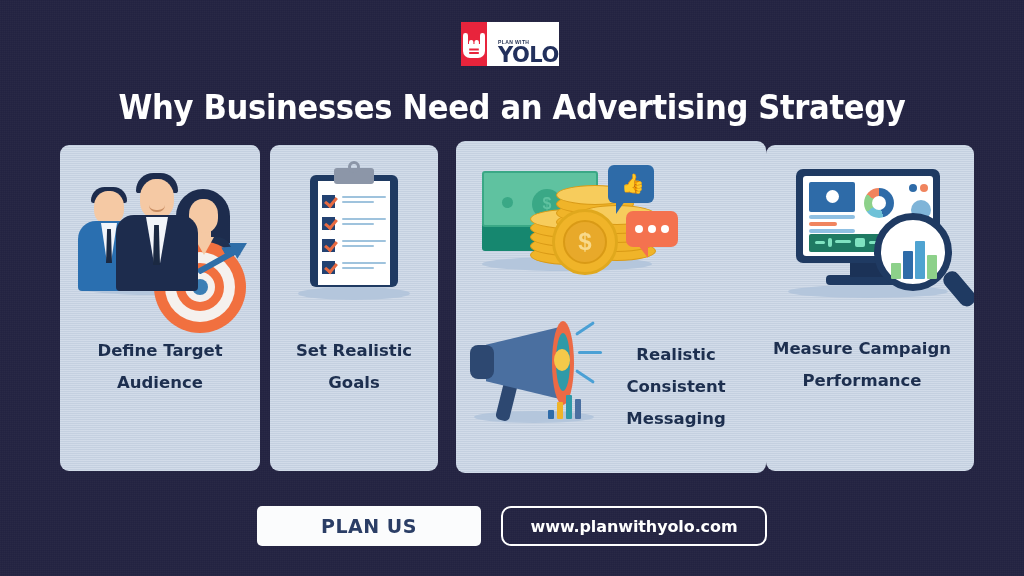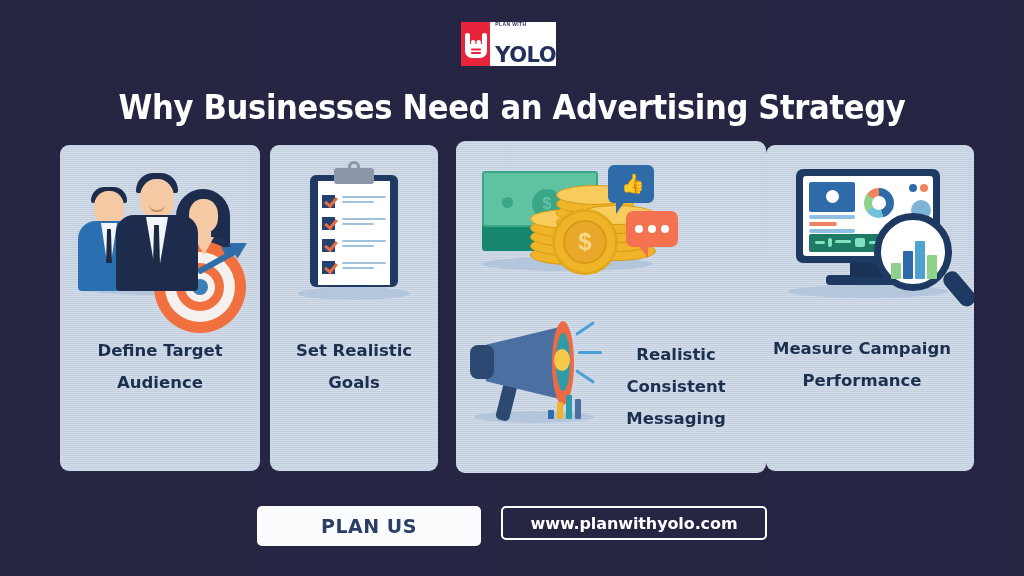--- a/index.html
+++ b/index.html
@@ -27,22 +27,22 @@
     display: flex; align-items: stretch;
     background: #ffffff;
   }
   .logo-mark {
     width: 40px; background: #e8243c;
     display: flex; align-items: center; justify-content: center;
   }
   .logo-text {
     flex: 1; background: #ffffff;
     display: flex; flex-direction: column;
-    align-items: flex-start; justify-content: space-between;
-    padding-left: 5px;
+    align-items: flex-start; justify-content: flex-end;
+    padding-left: 11px;
   }
   .logo-kicker {
     font-size: 5px; font-weight: bold; letter-spacing: .4px;
     color: #1f2d4f; line-height: 1; margin-bottom: 1px;
   }
   .logo-word {
     font-size: 21px; font-weight: bold; letter-spacing: -.5px;
     color: #22305c; line-height: .95;
     font-family: "DejaVu Sans", sans-serif;
   }
@@ -268,22 +268,22 @@
   .footer { position:absolute; left:0; right:0; top:506px; height:42px;
             display:flex; justify-content:center; gap:20px; }
   .btn-visit {
     width: 224px; height: 40px;
     background: #fbfcfd; border-radius: 5px;
     display:flex; align-items:center; justify-content:center;
     color:#2b3e66; font-weight:bold; font-size:19px; letter-spacing:.5px;
     font-family:"DejaVu Sans", sans-serif;
   }
   .btn-url {
-    width: 266px; height: 34px;
-    background: transparent; border: 2px solid #ffffff; border-radius: 5px;
+    width: 266px; height: 40px;
+    background: transparent; border: 2px solid #ffffff; border-radius: 10px;
     display:flex; align-items:center; justify-content:center;
     color:#ffffff; font-weight:bold; font-size:16px; letter-spacing:-.1px;
     font-family:"DejaVu Sans", sans-serif;
   }
 </style>
 </head>
 <body>
 
 <div class="noise"></div>
 

